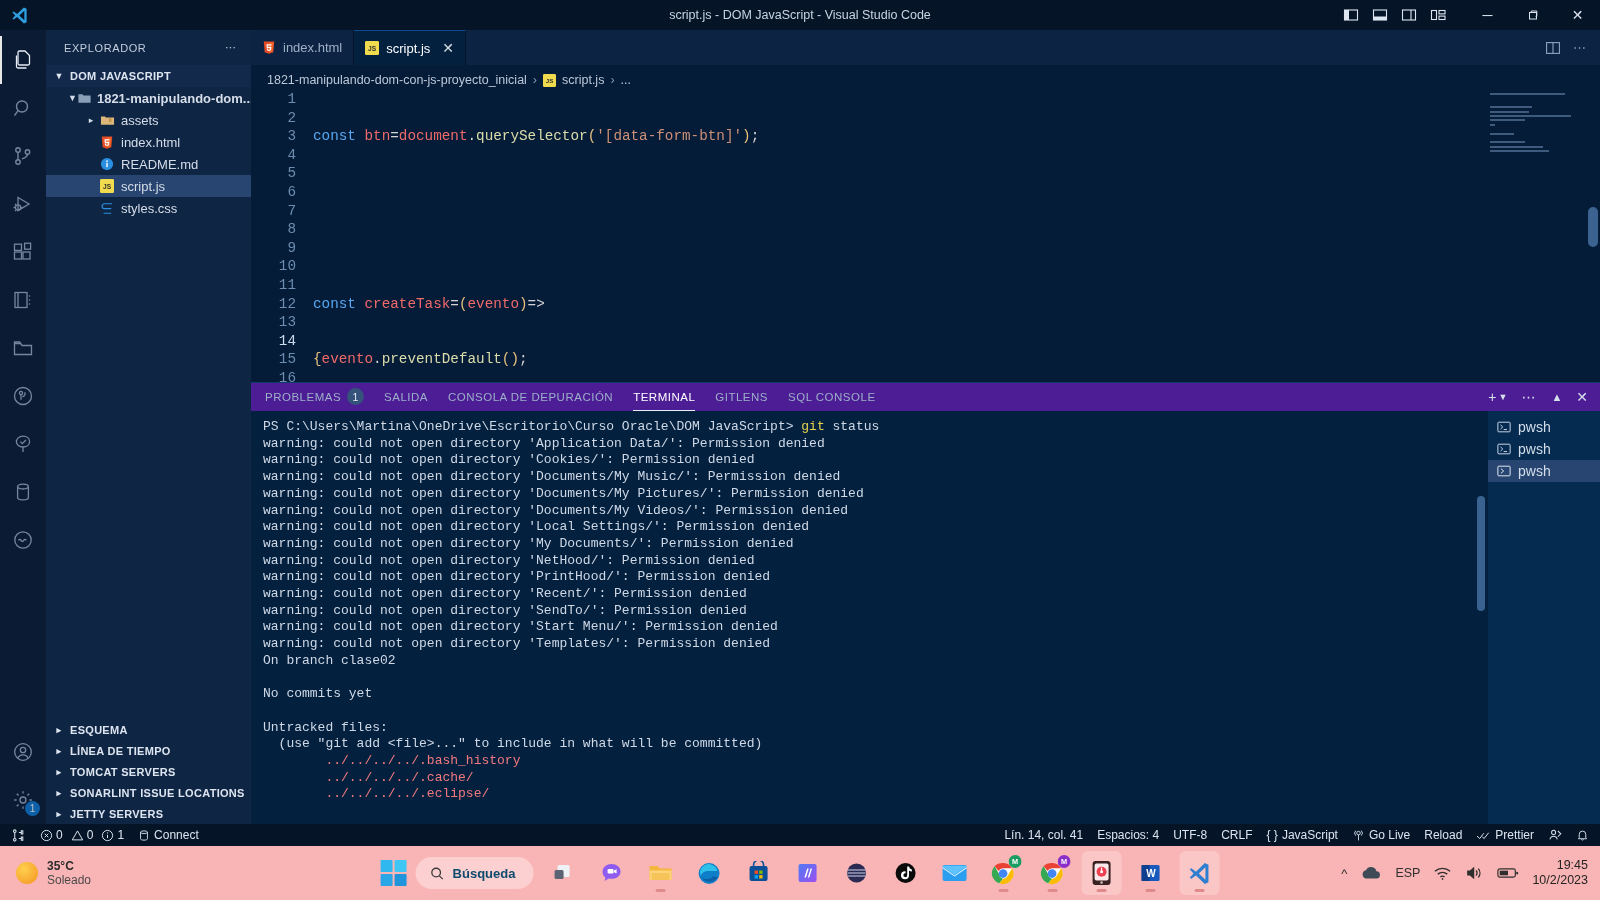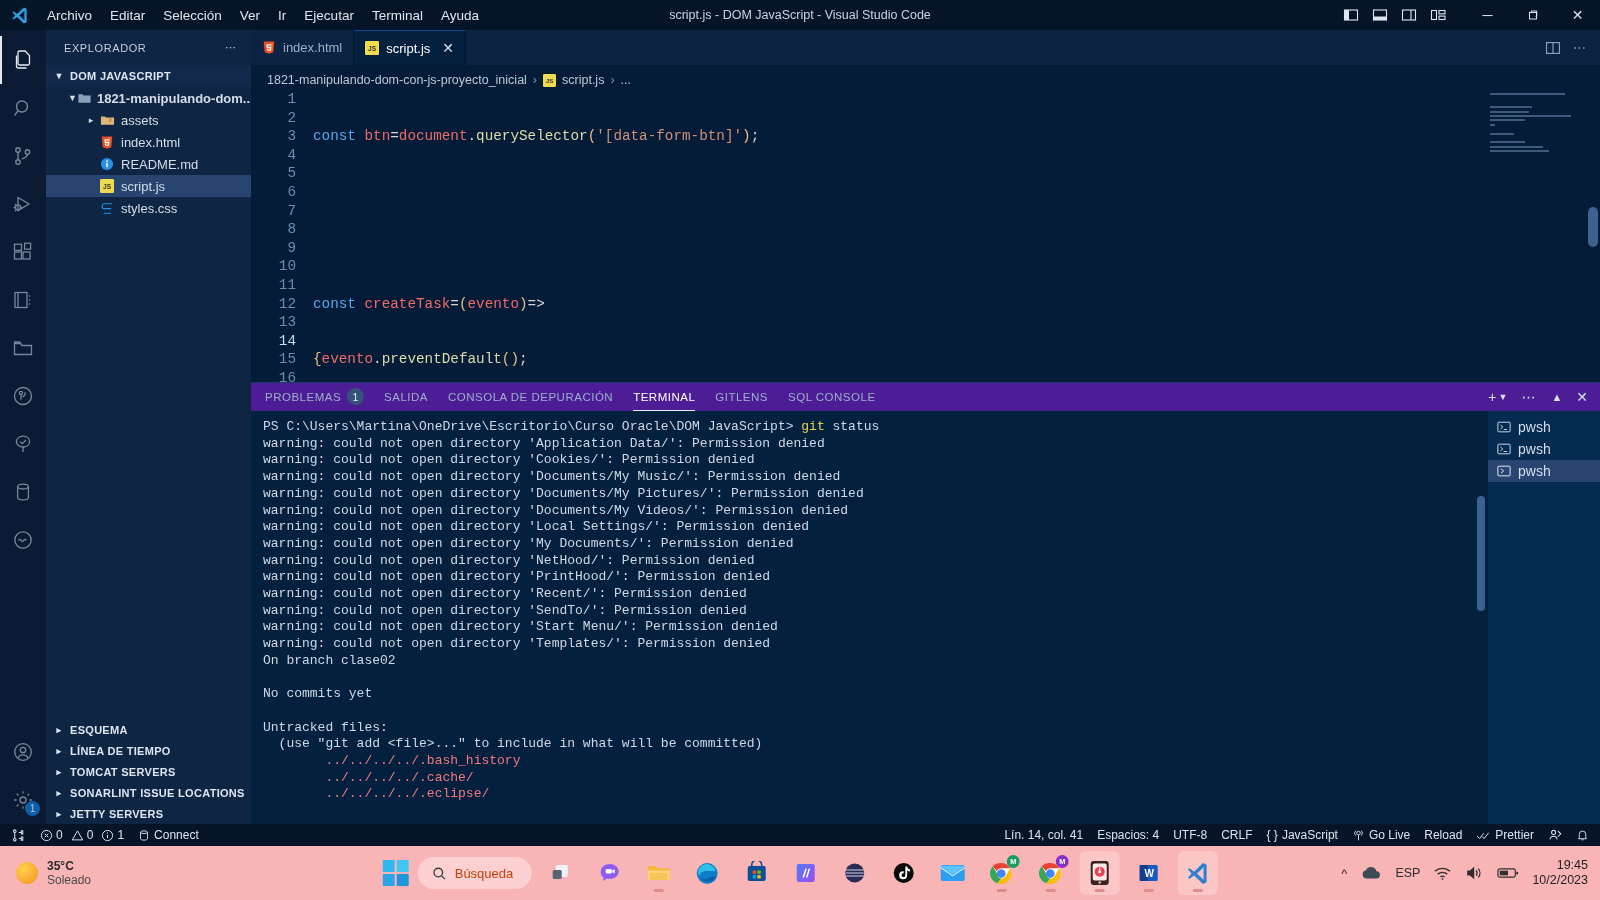--- a/index.html
+++ b/index.html
@@ -101,46 +101,36 @@
   #taskbar{ height:54px; background:#f9b5b5; display:flex; align-items:center; position:relative; }
   .weather{ display:flex; align-items:center; gap:9px; padding-left:16px; }
   .wsun{ width:22px;height:22px;border-radius:50%;background:radial-gradient(circle at 35% 32%, #ffd04d, #f39320);}
   .wtxt{ font-size:12px; color:#2b2b2b; line-height:14px; }
   .wtxt b{ font-size:12px; }
   .wtxt .sub{ color:#4a4a4a; font-size:12px;}
   .tb-center{ position:absolute; left:50%; transform:translateX(-50%); display:flex; align-items:center; gap:9px;}
   .start{ width:26px;height:26px; display:grid; grid-template-columns:1fr 1fr; grid-gap:2.5px;}
   .start i{ background:#2fb8f0; display:block; border-radius:1px;}
   .start i:nth-child(2){background:#3ec6f5}.start i:nth-child(3){background:#29a6e6}.start i:nth-child(4){background:#1f95db}
-  .search-pill{ background:#fcd0d0; border-radius:18px; height:32px; display:flex; align-items:center; gap:8px; padding:0 18px 0 14px; color:#c2410c; font-size:13px;}
+  .search-pill{ background:#fcd0d0; border-radius:18px; height:32px; display:flex; align-items:center; gap:8px; padding:0 18px 0 14px; color:#0c4a6e; font-size:13px;font-weight:bold;}
   .tapp{ width:40px;height:44px; display:flex; align-items:center; justify-content:center; position:relative;}
   .tapp.active{ background:#fbc6c6; border-radius:6px;}
   .tapp .dot{ position:absolute; bottom:3px; width:10px;height:3px; background:#e08b8b; border-radius:2px;}
   .tray{ margin-left:auto; display:flex; align-items:center; gap:13px; padding-right:12px; color:#2f2f2f; font-size:12.5px;}
   .clock{ text-align:right; line-height:15px; font-size:12.5px; color:#232323;}
   svg{ display:block; }
 </style>
 </head>
 <body>
 
 <div id="titlebar">
   <div class="vs-logo">
     <svg width="19" height="19" viewBox="0 0 24 24">
         <path fill="#2f9fe0" d="M17.5 2 9 10.2 4.6 7 3 8l3.6 4L3 16l1.6 1L9 13.8 17.5 22l3.5-1.6V3.6L17.5 2zm.6 4.1v11.8l-6.3-5.9 6.3-5.9z"></path>
       </svg>
-  </div>
-  <div class="menu">
-    <div class="menu-item">Archivo</div>
-    <div class="menu-item">Editar</div>
-    <div class="menu-item">Selección</div>
-    <div class="menu-item">Ver</div>
-    <div class="menu-item">Ir</div>
-    <div class="menu-item">Ejecutar</div>
-    <div class="menu-item">Terminal</div>
-    <div class="menu-item">Ayuda</div>
   </div>
   <div id="win-title">script.js - DOM JavaScript - Visual Studio Code</div>
   <div class="tb-right">
     <div class="layout-icons">
       <div class="lay">
         <svg width="16" height="16" viewBox="0 0 16 16">
             <rect x="1.5" y="3" width="13" height="10" fill="none" stroke="#dde5f0" stroke-width="1.1"></rect>
             <rect x="1.5" y="3" width="4.5" height="10" fill="#dde5f0"></rect>
           </svg>
       </div>

